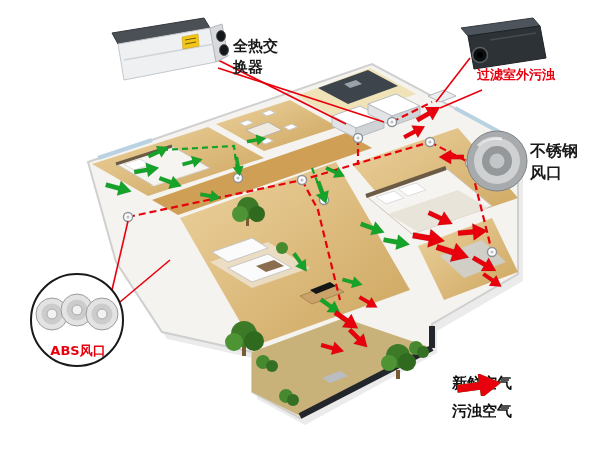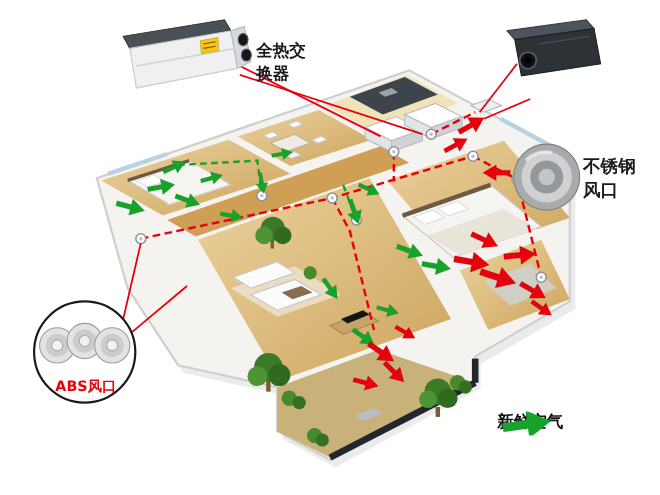--- a/index.html
+++ b/index.html
@@ -227,31 +227,38 @@
     </g>
   </g>
 </svg>
 
 <div class="label lbl-hx" style="color: rgb(26, 26, 26);">
   <div>全热交</div>
   <div>换器</div>
 </div>
 
 <div class="label lbl-filter" style="color: rgb(232, 0, 13);">
+  <div>过滤室外污浊</div>
 </div>
 
 <div class="label lbl-abs" style="color: rgb(232, 0, 13);">ABS风口</div>
 
 <div class="label lbl-steel" style="color: rgb(26, 26, 26);">
   <div>不锈钢</div>
   <div>风口</div>
 </div>
 
 <div class="legend">
   <div class="legend-row">
     <span class="txt">新鲜空气</span>
     <svg width="54" height="22">
       <path d="M -14 -2.6 L 1 -2.6 L 1 -8.5 L 15.5 0 L 1 8.5 L 1 2.6 L -14 2.6 Z" transform="translate(26 12) scale(1.5) rotate(-8)" fill="#16a329"></path>
     </svg>
   </div>
+  <div class="legend-row">
+    <span class="txt">污浊空气</span>
+    <svg width="54" height="22">
+      <path d="M -14 -2.6 L 1 -2.6 L 1 -8.5 L 15.5 0 L 1 8.5 L 1 2.6 L -14 2.6 Z" transform="translate(26 12) scale(1.5) rotate(-8)" fill="#e8000d"></path>
+    </svg>
+  </div>
 </div>
 
 </div>
 
 </body></html>

